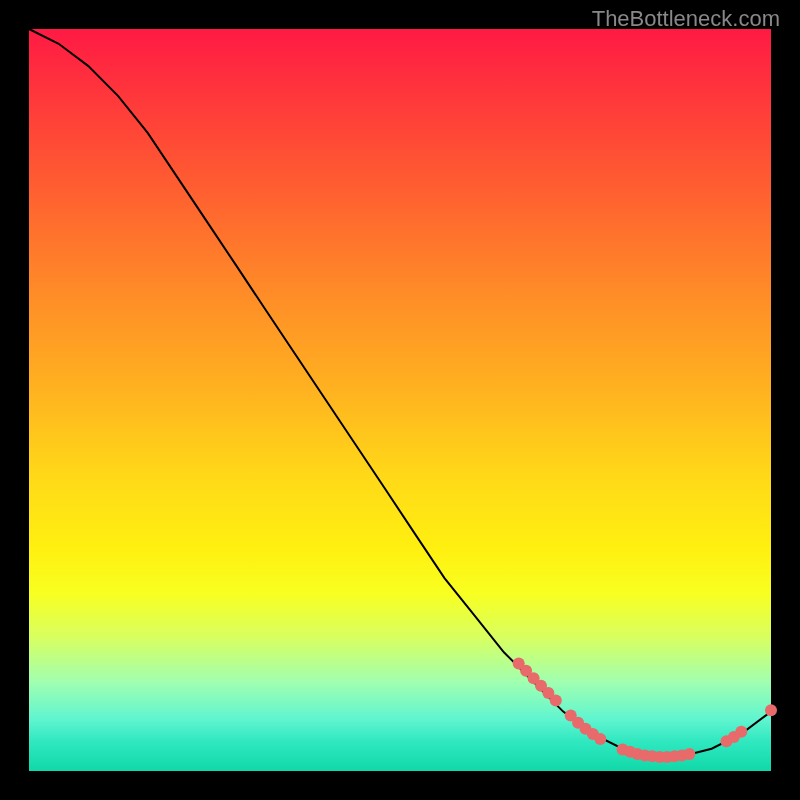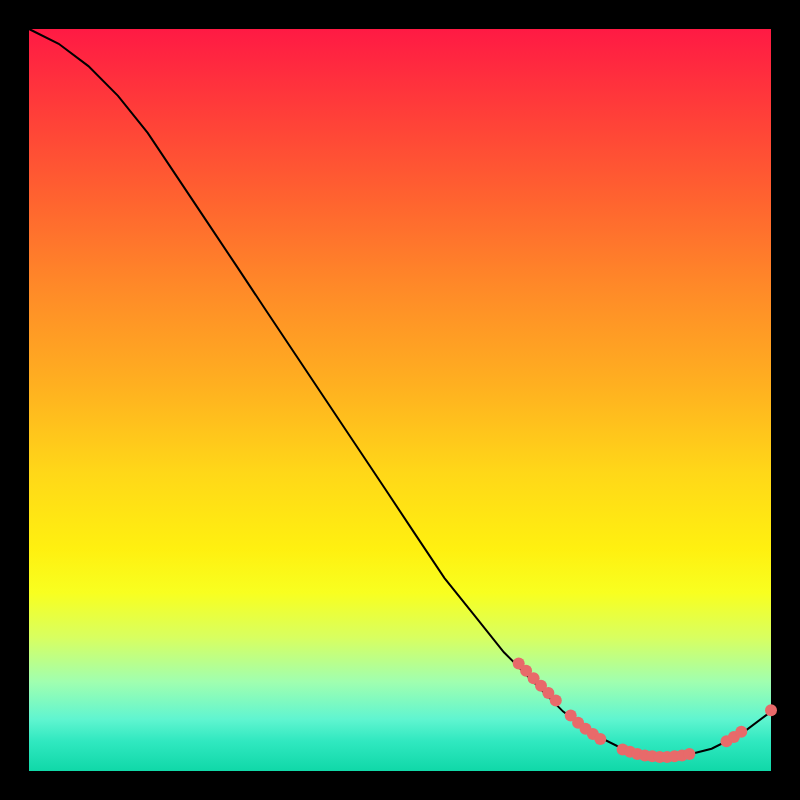--- a/index.html
+++ b/index.html
@@ -53,20 +53,21 @@
     top: 29px;
     width: 742px;
     height: 742px;
     overflow: visible;
   }
 </style>
 </head>
 <body>
 
 <div class="container">
+  <div class="watermark">TheBottleneck.com</div>
   <div class="plot-area"></div>
   <svg class="curve" viewBox="0 0 742 742">
     <path id="curve-path" fill="none" stroke="#000" stroke-width="2" d="M0.0 0.0 L29.7 14.8 L59.4 37.1 L89.0 66.8 L118.7 103.9 L148.4 148.4 L178.1 192.9 L207.8 237.4 L237.4 282.0 L267.1 326.5 L296.8 371.0 L326.5 415.5 L356.2 460.0 L385.8 504.6 L415.5 549.1 L445.2 586.2 L474.9 623.3 L504.6 653.0 L534.2 682.6 L563.9 704.9 L593.6 719.7 L623.3 727.2 L653.0 727.2 L682.6 719.7 L712.3 704.9 L742.0 682.6"></path>
     <g id="markers">
         <circle cx="489.7" cy="634.4" r="6" fill="#e86a6a"></circle>
         <circle cx="497.1" cy="641.8" r="6" fill="#e86a6a"></circle>
         <circle cx="504.6" cy="649.3" r="6" fill="#e86a6a"></circle>
         <circle cx="512.0" cy="656.7" r="6" fill="#e86a6a"></circle>
         <circle cx="519.4" cy="664.1" r="6" fill="#e86a6a"></circle>
         <circle cx="526.8" cy="671.5" r="6" fill="#e86a6a"></circle>

